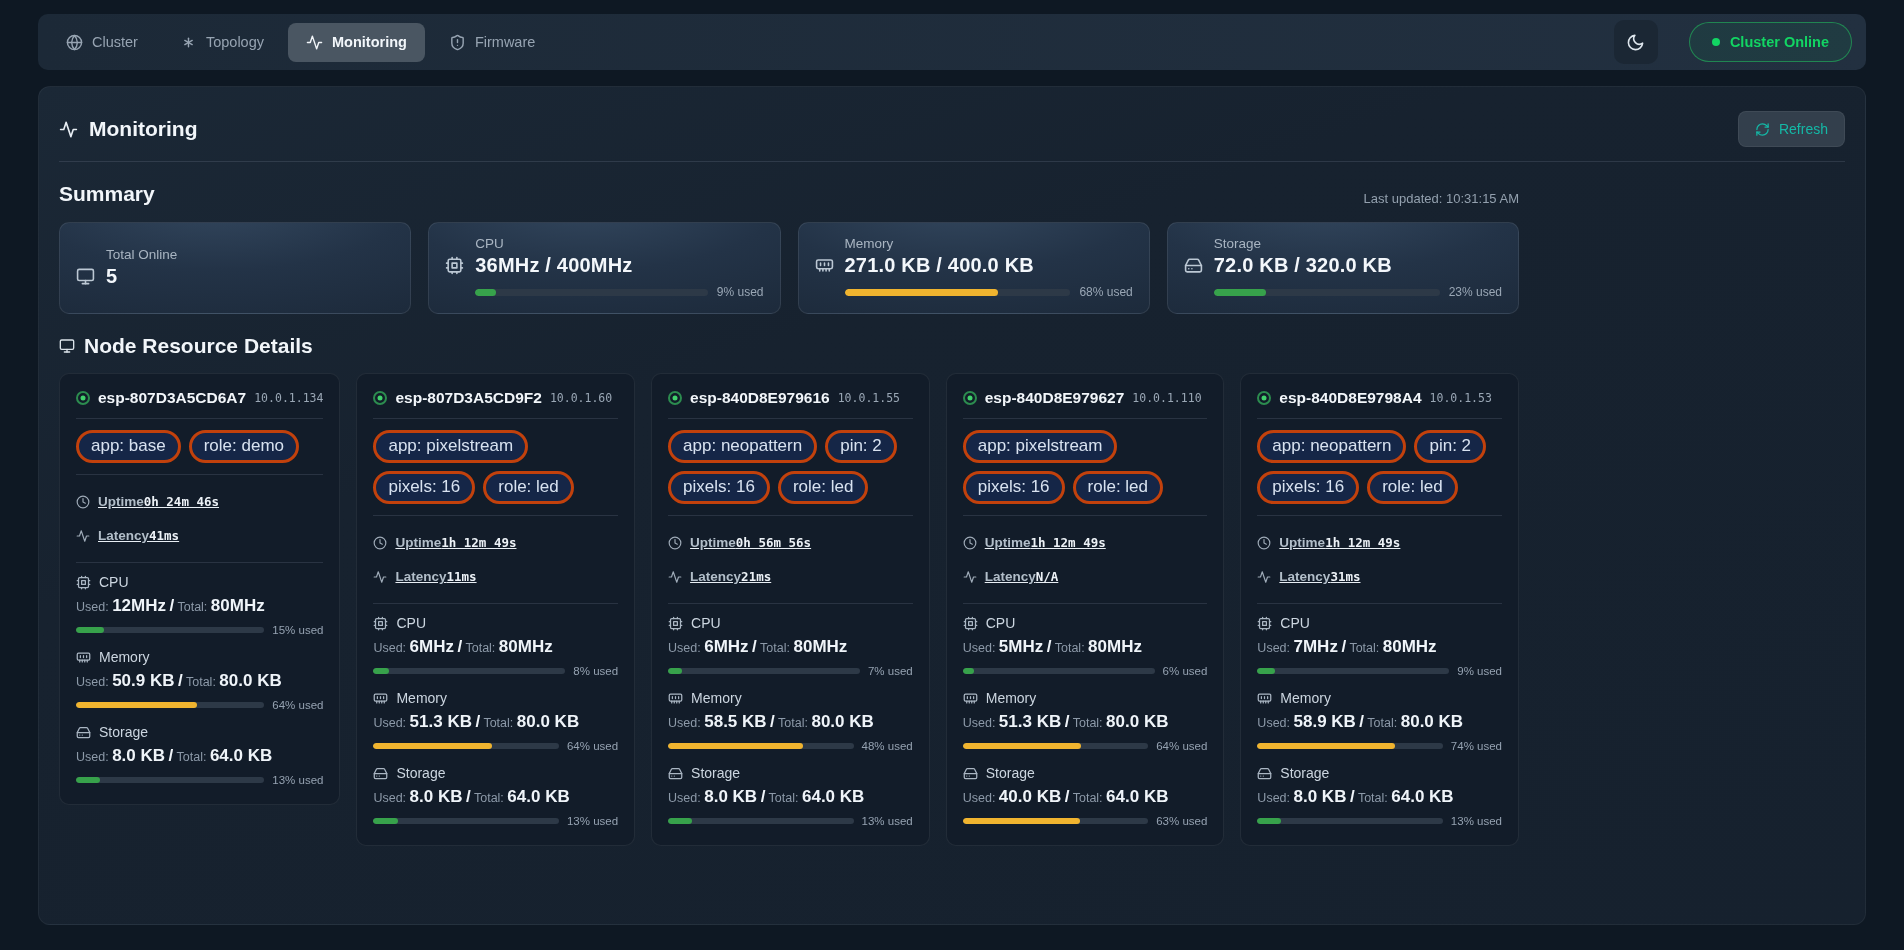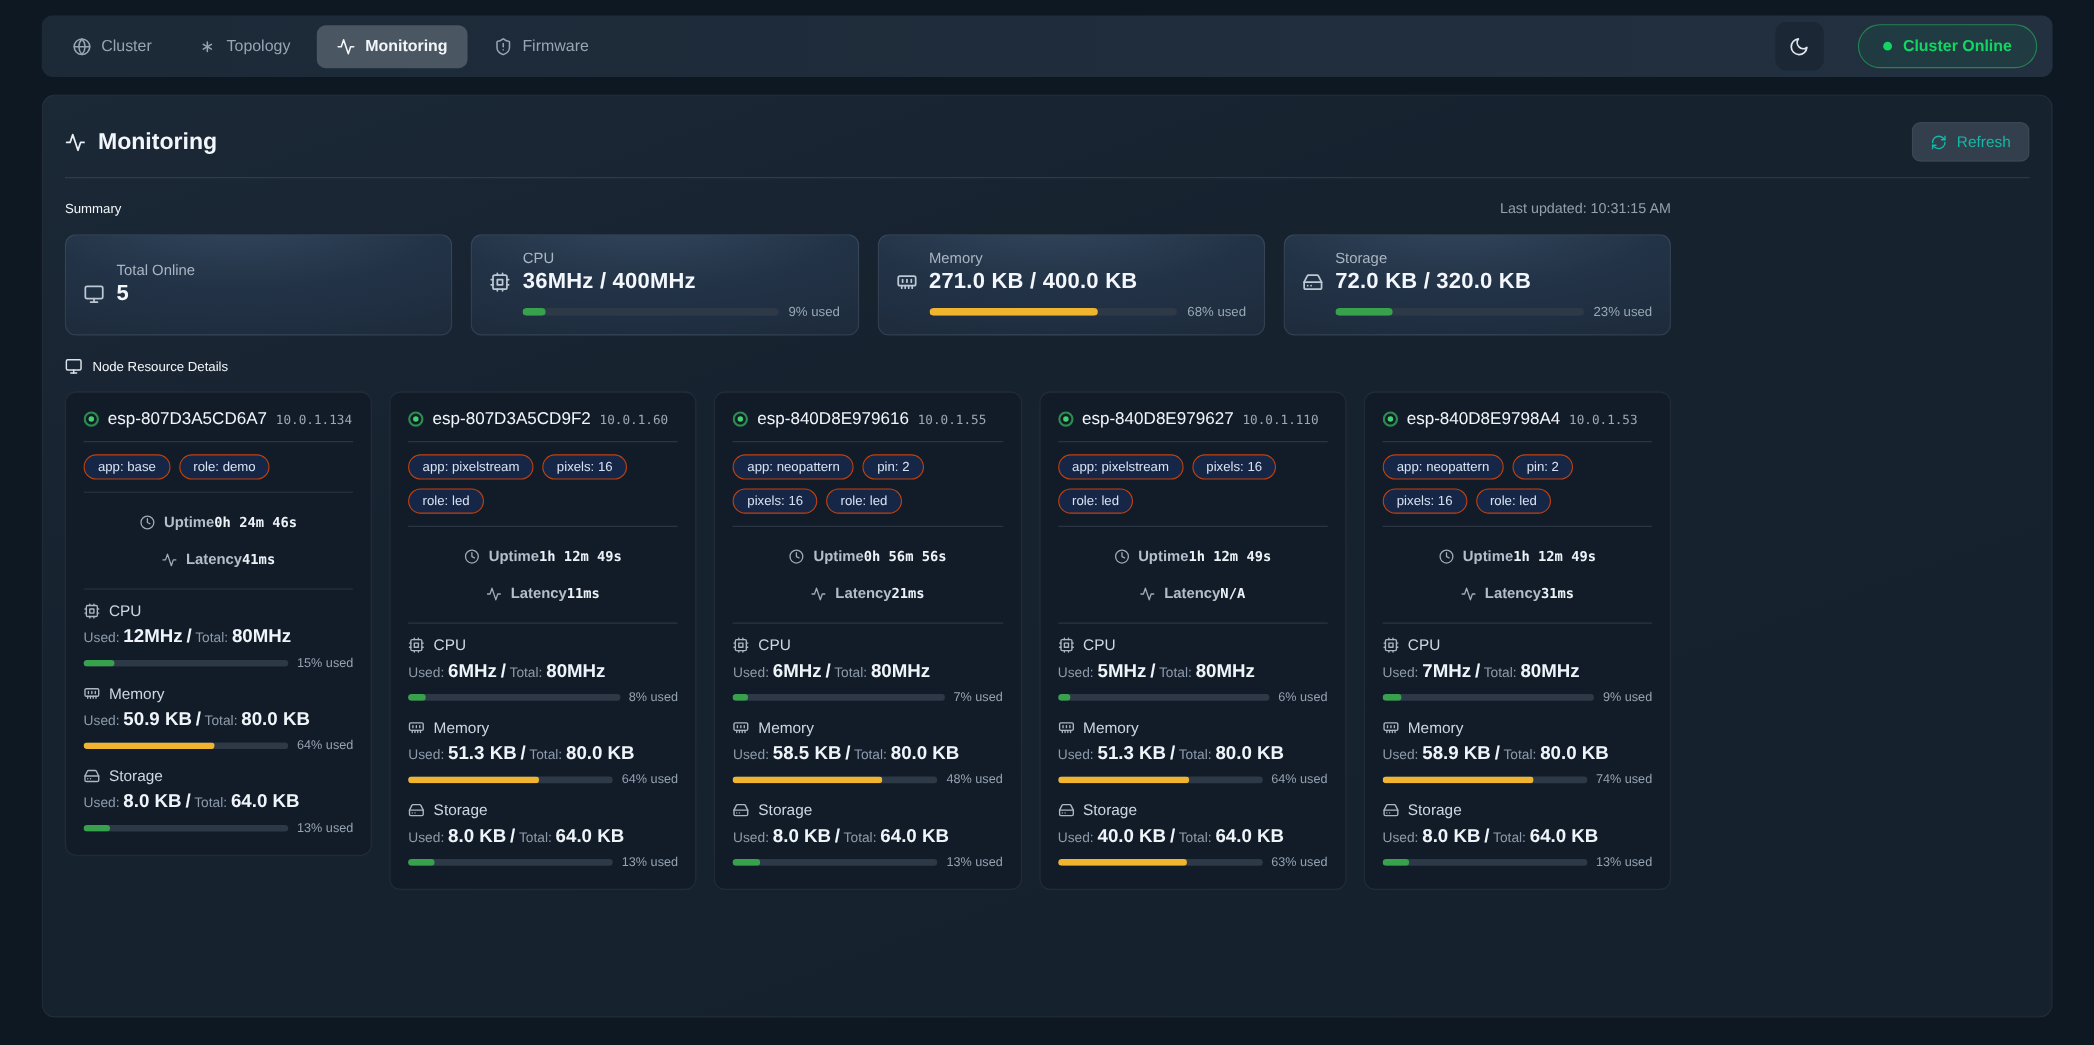--- a/index.html
+++ b/index.html
@@ -64,21 +64,21 @@
     background:#333f4c; color:#14b8a6; border:1px solid rgba(255,255,255,0.06);
     font-family:inherit; font-size:14px; font-weight:500;
     padding:9px 16px; border-radius:8px; cursor:pointer;
   }
   .refresh-btn .icon { width:15px; height:15px; }
   .divider { border-top:1px solid rgba(148,163,184,0.18); }
 
   .content { width:1460px; }
 
   .sec-row { display:flex; align-items:flex-end; justify-content:space-between; margin-top:20px; }
-  .sec-title { font-size:12px; font-weight:400; color:#f2f6fa; display:flex; align-items:center; gap:9px; }
+  .sec-title { font-size:21px; font-weight:700; color:#f2f6fa; display:flex; align-items:center; gap:9px; }
   .sec-title .icon { width:16px; height:16px; color:#dbe3ea; }
   .last-updated { font-size:13px; color:#93a0ae; }
 
   
   .sum-grid { display:grid; grid-template-columns:repeat(4,1fr); gap:17px; margin-top:16px; }
   .sum-card {
     border:1px solid rgba(255,255,255,0.09);
     border-radius:10px;
     padding:13px 16px 14px;
     background:radial-gradient(120% 160% at 45% -20%, #33475e 0%, #233347 45%, #1b2838 100%);
@@ -96,30 +96,30 @@
   .node-grid { display:grid; grid-template-columns:repeat(5,1fr); gap:16px; margin-top:15px; align-items:start; }
   .node-card {
     background:#121c29;
     border:1px solid rgba(255,255,255,0.07);
     border-radius:10px;
     padding:15px 16px 16px;
   }
   .node-head { display:flex; align-items:center; gap:8px; white-space:nowrap; overflow:hidden; }
   .node-dot { width:14px; height:14px; border-radius:50%; border:2px solid #2c8c4f; position:relative; flex:0 0 auto; }
   .node-dot::after { content:""; position:absolute; left:50%; top:50%; transform:translate(-50%,-50%); width:5px; height:5px; border-radius:50%; background:#41d16c; }
-  .node-name { font-size:15.5px; font-weight:400; color:#f2f6fa; }
+  .node-name { font-size:15.5px; font-weight:700; color:#f2f6fa; }
   .node-ip { font-family:"DejaVu Sans Mono", monospace; font-size:11.5px; color:#9aa7b5; }
   .node-card .divider { margin:11px 0; }
   .tags { display:flex; flex-wrap:wrap; gap:8px; }
   .tag {
-    font-size:12px; color:#d8e2f0;
-    background:#152647; border:1px solid #c2410c;
+    font-size:17px; color:#d8e2f0;
+    background:#152647; border:3px solid #c2410c;
     padding:3px 12px 4px; border-radius:999px; white-space:nowrap;
   }
-  .kv { display:flex; align-items:center; justify-content:center; margin:19px 0; }
+  .kv { display:flex; align-items:center; justify-content:flex-start; margin:19px 0;text-decoration:underline; }
   .kv-l { display:flex; align-items:center; gap:8px; font-size:13.5px; font-weight:700; color:#b2bec9; }
   .kv-l .icon { width:14px; height:14px; color:#9fabb8; }
   .kv-v { font-family:"DejaVu Sans Mono", monospace; font-size:12.5px; font-weight:700; color:#edf2f7; }
   .res { margin-top:10px; margin-bottom:13px; }
   .res:last-child { margin-bottom:2px; }
   .res-head { display:flex; align-items:center; gap:8px; font-size:14px; color:#ccd6e0; margin-bottom:6px; }
   .res-head .icon { width:15px; height:15px; color:#aab6c3; }
   .res-usage { font-size:12.5px; color:#8d9aa9; margin-bottom:8px; }
   .res-usage b { font-size:17px; font-weight:700; color:#eff4f9; }
   .bar-row { display:flex; align-items:center; gap:8px; }

